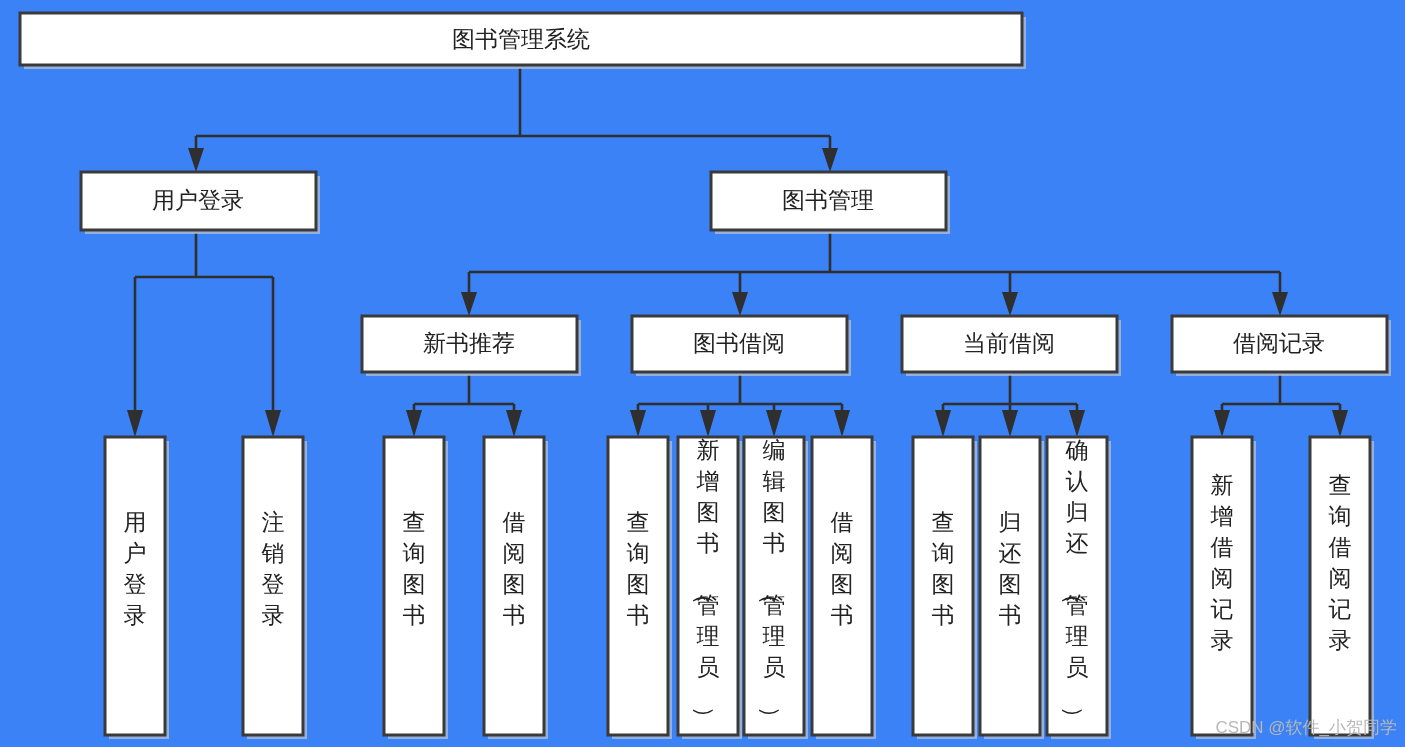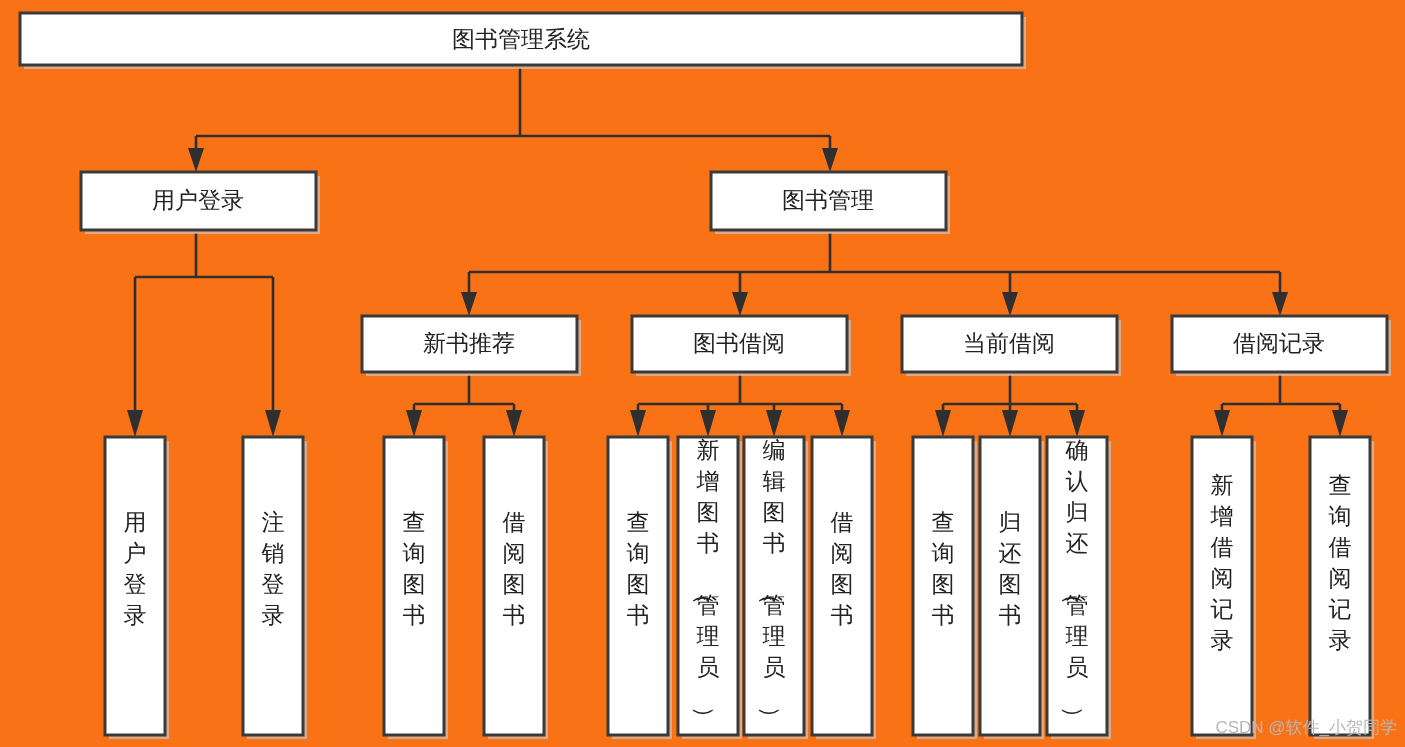--- a/index.html
+++ b/index.html
@@ -7,21 +7,21 @@
     padding: 0;
     background: #ffffff;
   }
   body {
     font-family: "Liberation Sans", "DejaVu Sans", sans-serif;
   }
   #diagram-root {
     position: relative;
     width: 1405px;
     height: 747px;
-    background: #f97316;
+    background: #3b82f6;
     overflow: hidden;
   }
   svg#tree-canvas {
     position: absolute;
     left: 0;
     top: 0;
     width: 1405px;
     height: 747px;
   }
   .node-box {

